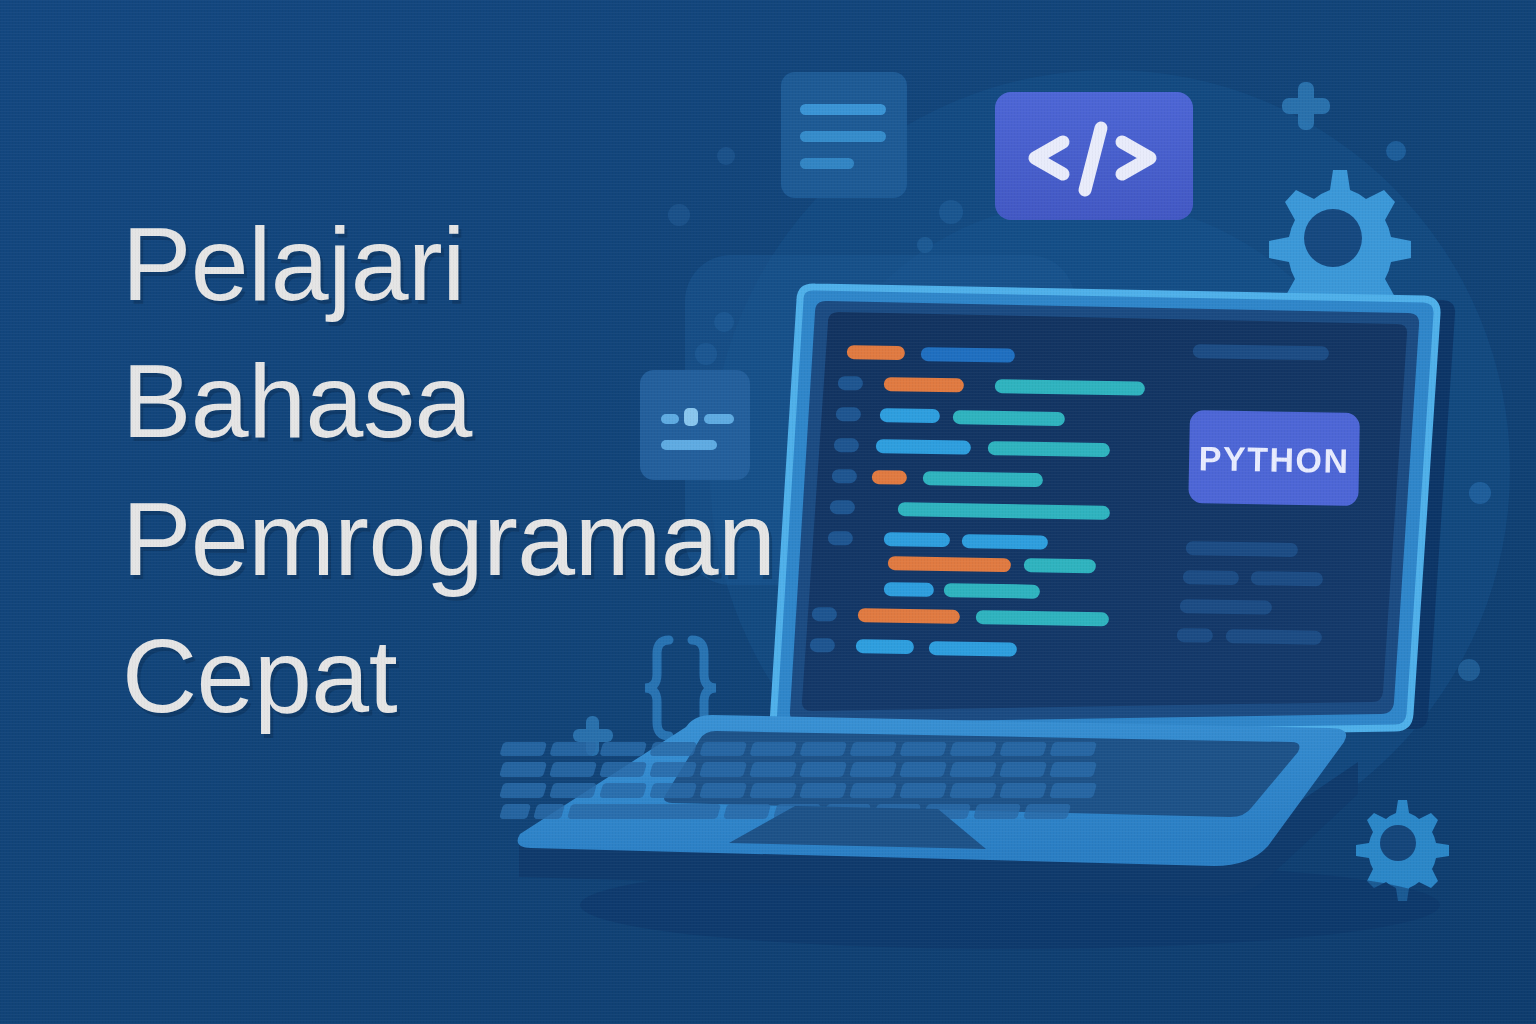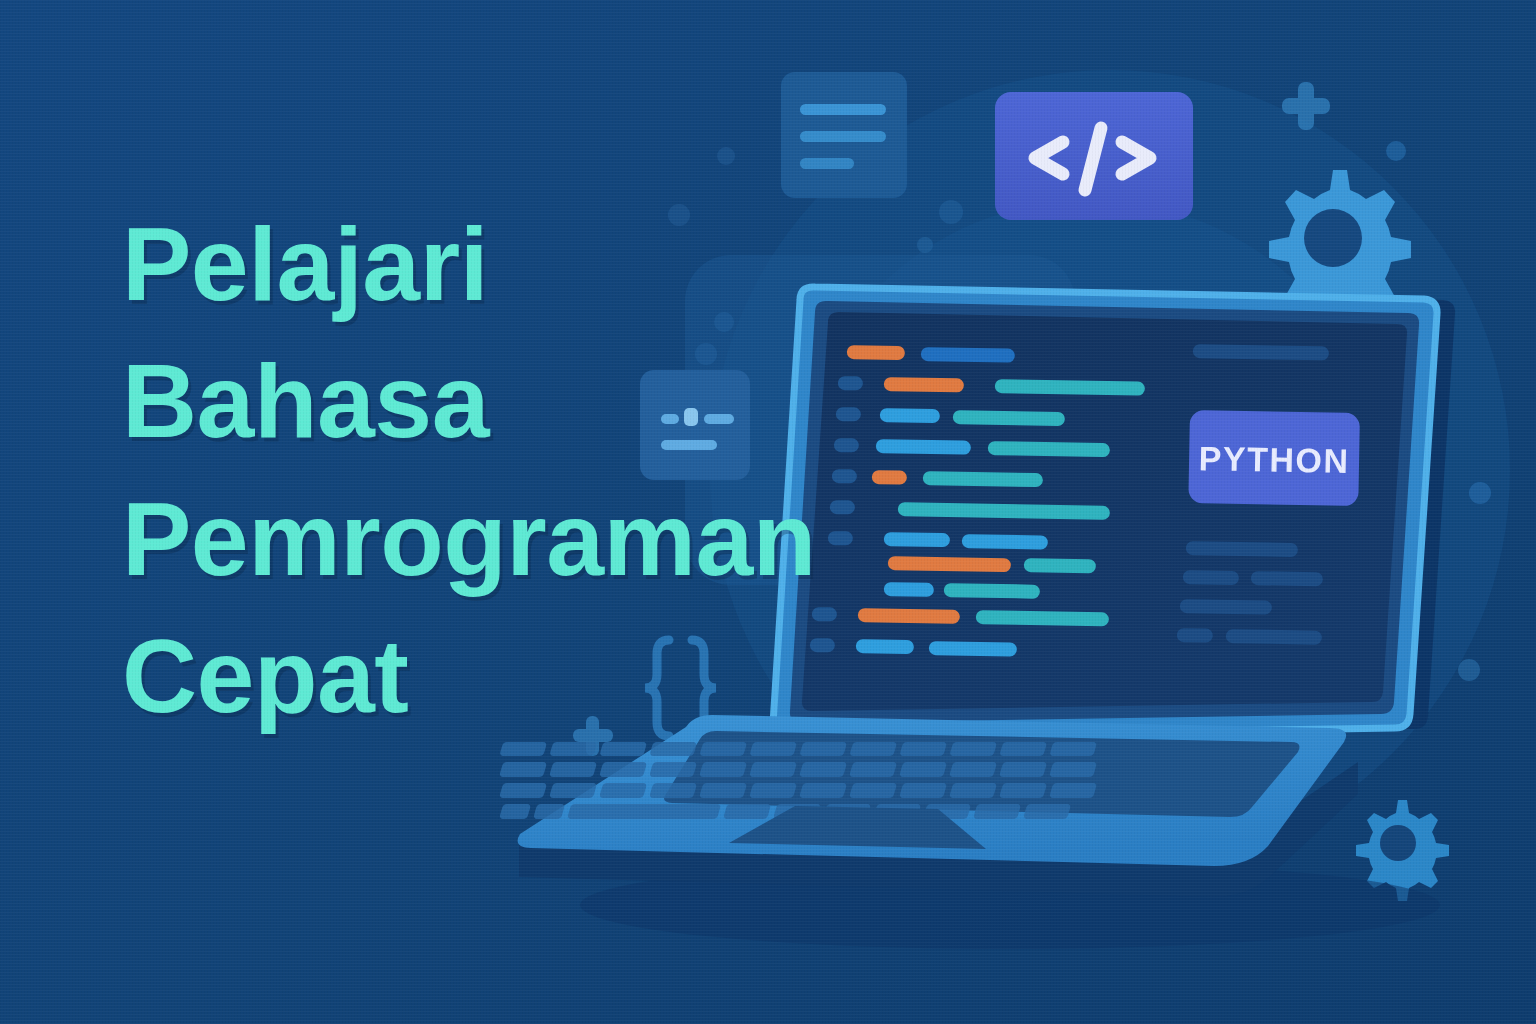--- a/index.html
+++ b/index.html
@@ -10,25 +10,25 @@
     position:relative;
   }
   #stage { position:absolute; inset:0; width:1536px; height:1024px; }
   #stage svg { display:block; width:1536px; height:1024px; }
 
   .headline {
     position:absolute;
     left:122px; top:196px;
     width:880px;
     font-family:"Liberation Sans", sans-serif;
-    font-weight:700;
+    font-weight:400;
     font-size:104px;
     line-height:1.32;
     letter-spacing:-0.5px;
-    color:#5eead4;
+    color:#e5e5e5;
     text-shadow:3px 4px 0 rgba(7,34,64,0.30);
     white-space:pre-line;
     z-index:20;
     pointer-events:none;
   }
   .noise {
     position:absolute; inset:0; z-index:30; pointer-events:none;
     opacity:.055;
     background-image:
       repeating-linear-gradient(0deg, rgba(255,255,255,.6) 0 1px, transparent 1px 3px),

